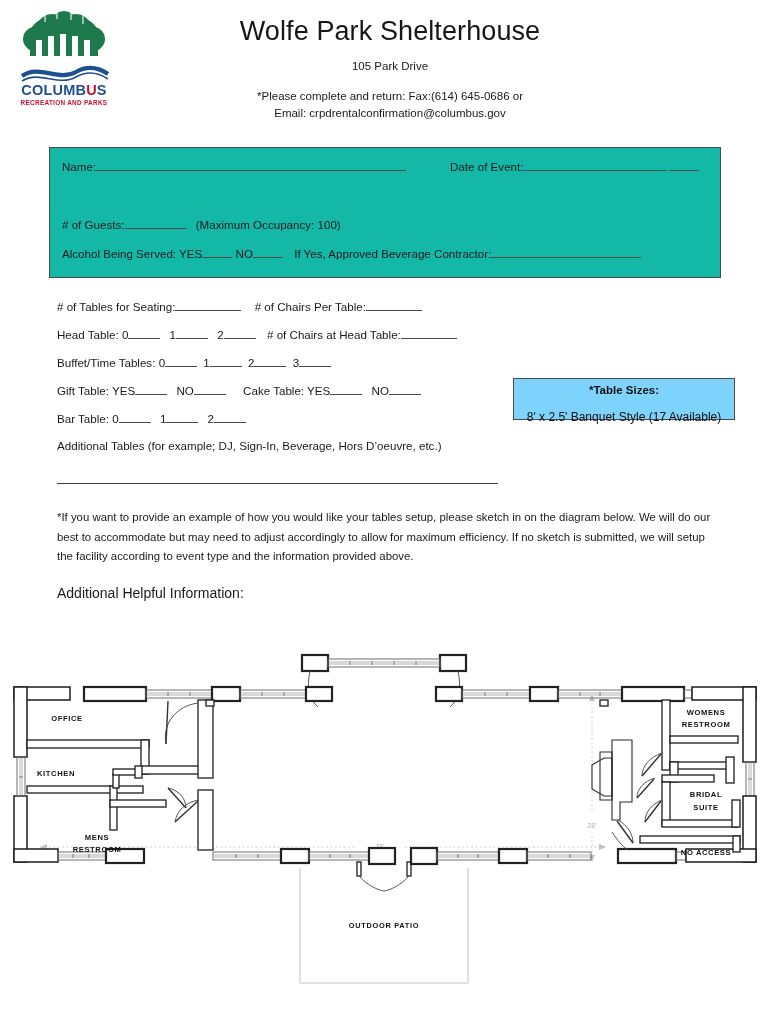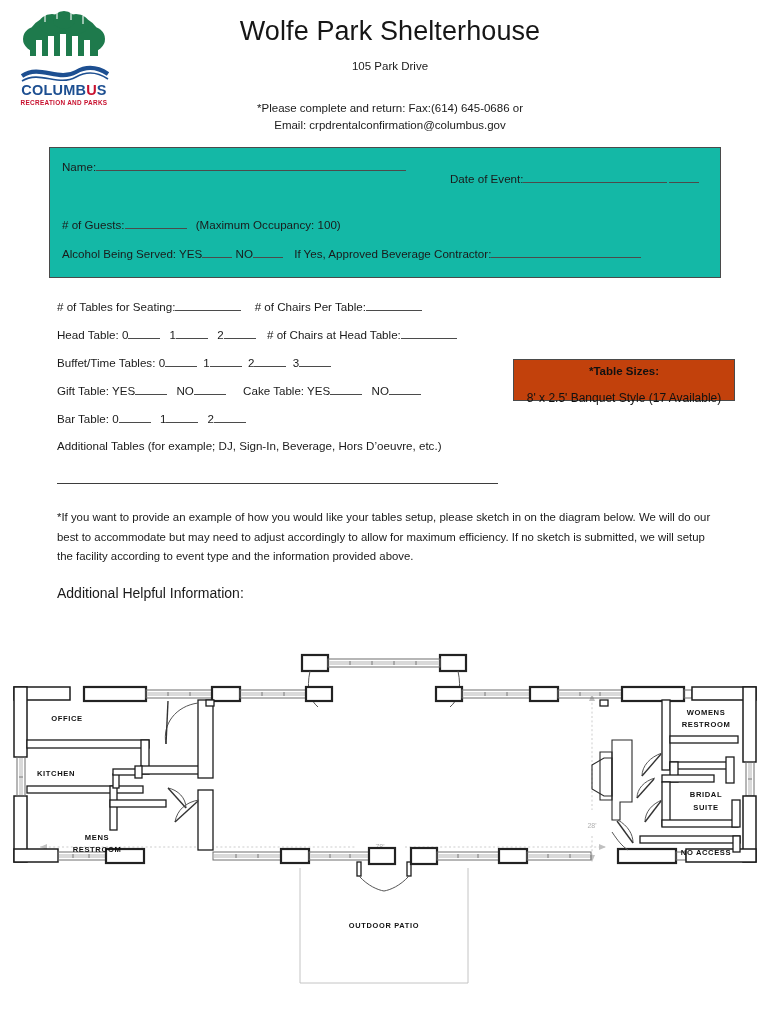--- a/index.html
+++ b/index.html
@@ -29,42 +29,42 @@
     text-align: center;
   }
   #doc-title {
     font-size: 27px; font-weight: normal; letter-spacing: 0.1px;
     color: #161616; line-height: 1.15; margin: 0;
   }
   #doc-subtitle {
     font-size: 11.5px; margin-top: 13px; color: #1a1a1a;
   }
   #return-note {
-    position: absolute; left: 140px; top: 100px; width: 500px;
+    position: absolute; left: 140px; top: 88px; width: 500px;
     text-align: center; font-size: 11.5px; line-height: 1.5;
     color: #1a1a1a;
   }
 
   
   #info-box {
     position: absolute; left: 49px; top: 147px;
     width: 672px; height: 131px;
     border: 1.6px solid #4a4a4a;
     background: #14b8a6;
   }
   .ib-row {
     position: absolute; left: 12px; right: 10px;
     font-size: 11.6px; white-space: nowrap;
   }
   .ib-row.r1 { top: 12px; }
   .ib-row.r2 { top: 41px; }
   .ib-row.r3 { top: 70px; }
   .ib-row.r4 { top: 99px; }
 
-  .col-right { position: absolute; left: 388px; top: 0; margin-top: 12px; }
+  .col-right { position: absolute; left: 388px; top: 0; }
 
   
   .ul { display: inline-block; border-bottom: 1.1px solid #4b4b4b;
         vertical-align: baseline; height: 0.95em; }
 
   
   #tables-section {
     position: absolute; left: 57px; top: 300px; width: 470px;
     font-size: 11.6px; line-height: 1;
   }
@@ -76,24 +76,24 @@
   .t-row.l5 { top: 112px; }
   .t-row.l6 { top: 140px; }
 
   #additional-line {
     position: absolute; left: 57px; top: 483px;
     width: 441px; border-bottom: 1.3px solid #3d3d3d;
   }
 
   
   #table-sizes {
-    position: absolute; left: 513px; top: 359px;
+    position: absolute; left: 513px; top: 378px;
     width: 222px; height: 42px;
     border: 1.6px solid #4a4a4a;
-    text-align: center; background: #c2410c;
+    text-align: center; background: #7dd3fc;
     padding-top: 5px;
   }
   #ts-title { font-size: 11.5px; font-weight: bold; color: #111; }
   #ts-detail { font-size: 12px; margin-top: 14px; color: #111; }
 
   
   #sketch-note {
     position: absolute; left: 57px; top: 508px; width: 662px;
     font-size: 11.4px; line-height: 1.72; color: #1a1a1a;
   }

